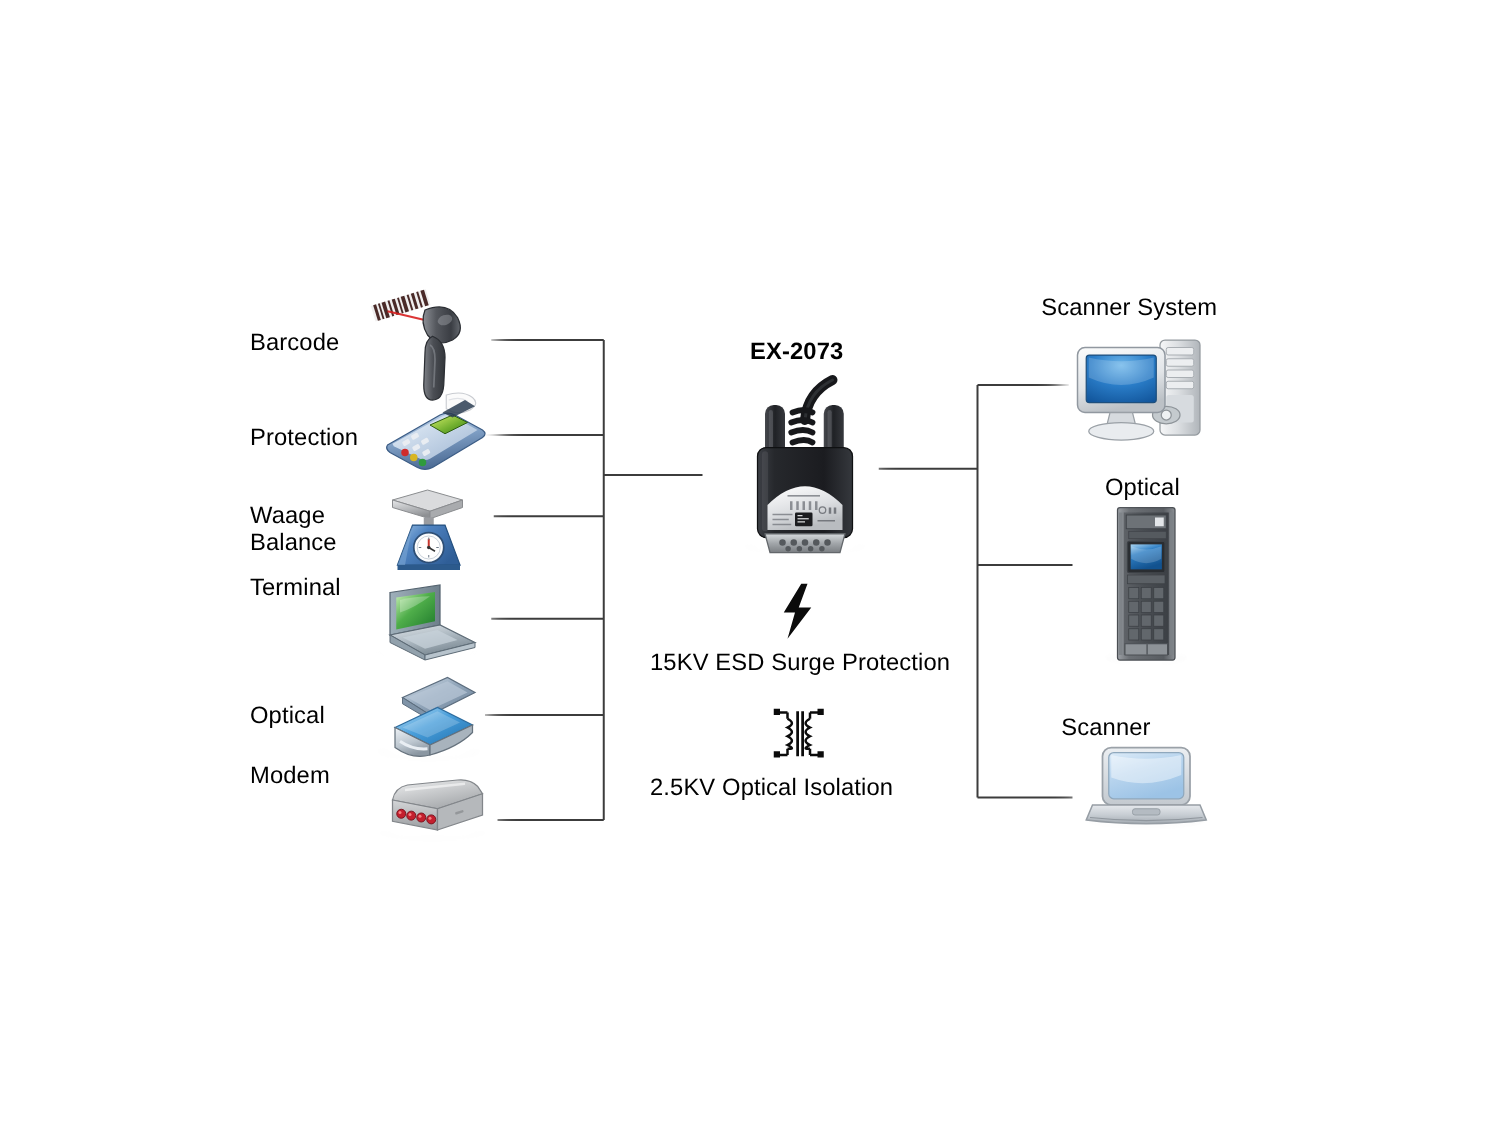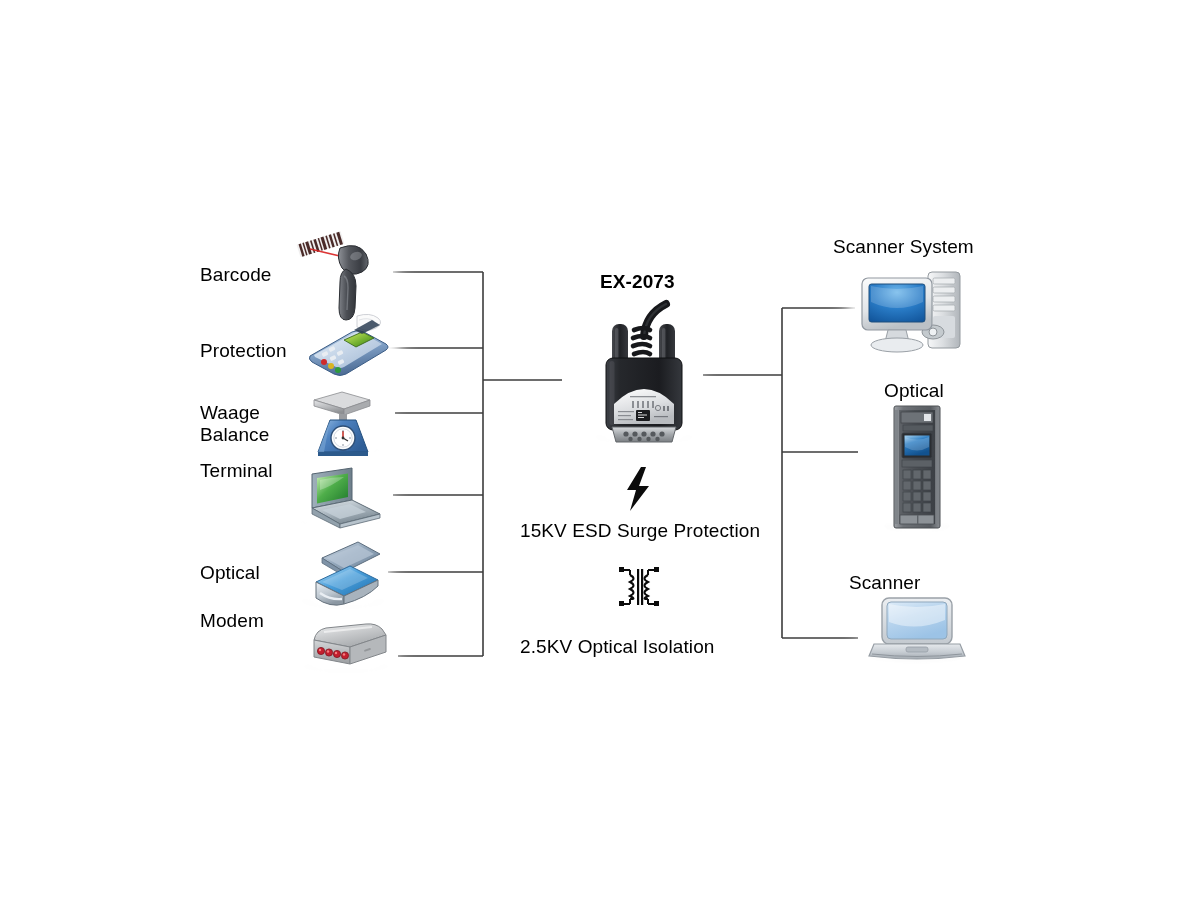--- a/index.html
+++ b/index.html
@@ -428,21 +428,21 @@
       <rect x="27" y="7" width="2.2" height="36" fill="#0b0b0b"></rect>
 
       <g fill="#0b0b0b">
         <rect x="5" y="5" width="5" height="5"></rect>
           <rect x="5" y="39" width="5" height="5"></rect>
         <rect x="40" y="5" width="5" height="5"></rect>
           <rect x="40" y="39" width="5" height="5"></rect>
       </g>
     </svg>
   </div>
-  <div class="lbl c" style="left:520px;top:636px;width:240px;">2.5KV Optical Isolation</div>
+  <div class="lbl c" style="left:520px;top:620px;width:240px;">2.5KV Optical Isolation</div>
 
   <div class="lbl" style="left:833px;top:236px;">Scanner System</div>
   <div class="lbl" style="left:884px;top:380px;">Optical</div>
   <div class="lbl" style="left:849px;top:572px;">Scanner</div>
 
   <div class="glow" style="left:862px;top:272px;width:100px;height:80px;"></div>
   <div class="shadowblob" style="left:858px;top:340px;width:110px;height:18px;"></div>
   <div class="dev" style="left:856px;top:266px;">
     <svg width="118" height="96" viewBox="0 0 118 96">
       <defs>

